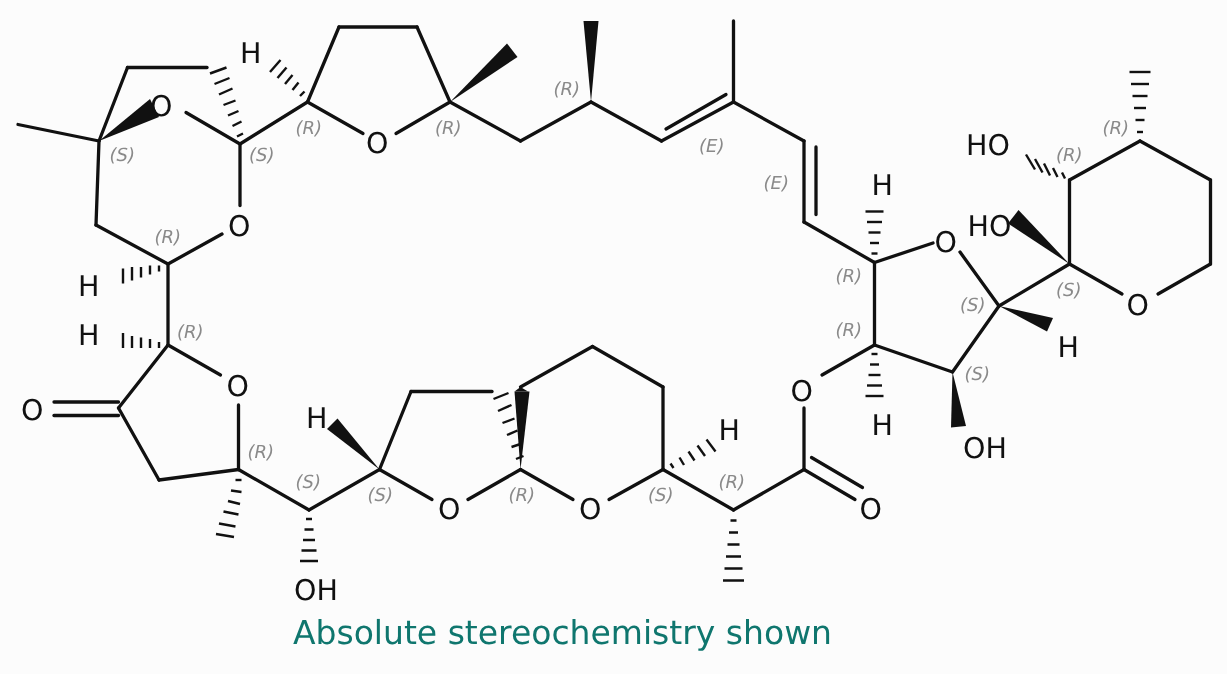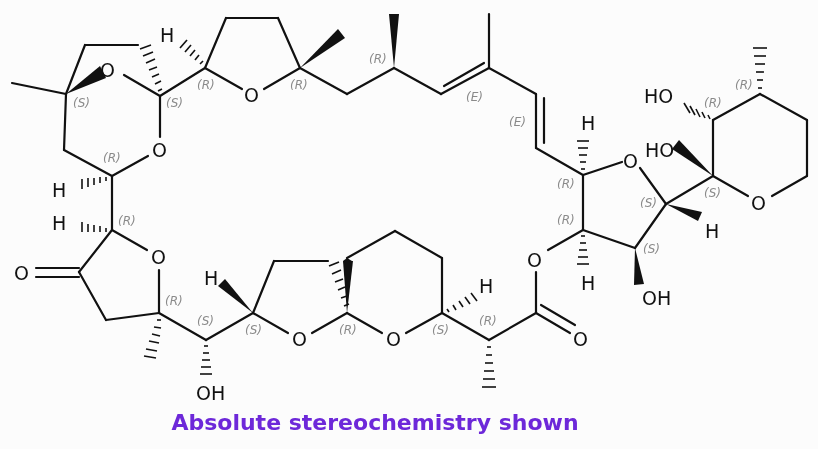--- a/index.html
+++ b/index.html
@@ -3,21 +3,21 @@
 <meta charset="utf-8">
 <style>
   html, body { margin: 0; padding: 0; background: #fcfcfc; }
   body { width: 818px; height: 449px; overflow: hidden; position: relative; font-family: "DejaVu Sans", sans-serif; }
   svg { position: absolute; left: 0; top: 0; }
   .bond { stroke: #111; stroke-width: 2.2; fill: none; stroke-linecap: round; }
   .atom { font-family: "DejaVu Sans", sans-serif; font-size: 19px; fill: #111; }
   .stereo { font-family: "DejaVu Sans", sans-serif; font-size: 12px; font-style: italic; fill: #8a8a8a; }
   .wedge { fill: #111; }
   .hash { stroke: #111; stroke-width: 1.6; }
-  .caption { position: absolute; left: 0; width: 750px; top: 410px; text-align: center; font-family: "DejaVu Sans", sans-serif; font-size: 22px; color: #6d28d9; font-weight: bold; }
+  .caption { position: absolute; left: 0; width: 750px; top: 410px; text-align: center; font-family: "DejaVu Sans", sans-serif; font-size: 22px; color: #0f766e; }
 </style>
 </head>
 <body>
 
 <svg width="818" height="449" viewBox="0 0 818 449">
 
   <g>
 
     <line class="bond" x1="12" y1="83" x2="66" y2="94"></line>
     <line class="bond" x1="66" y1="94" x2="85" y2="45"></line>

